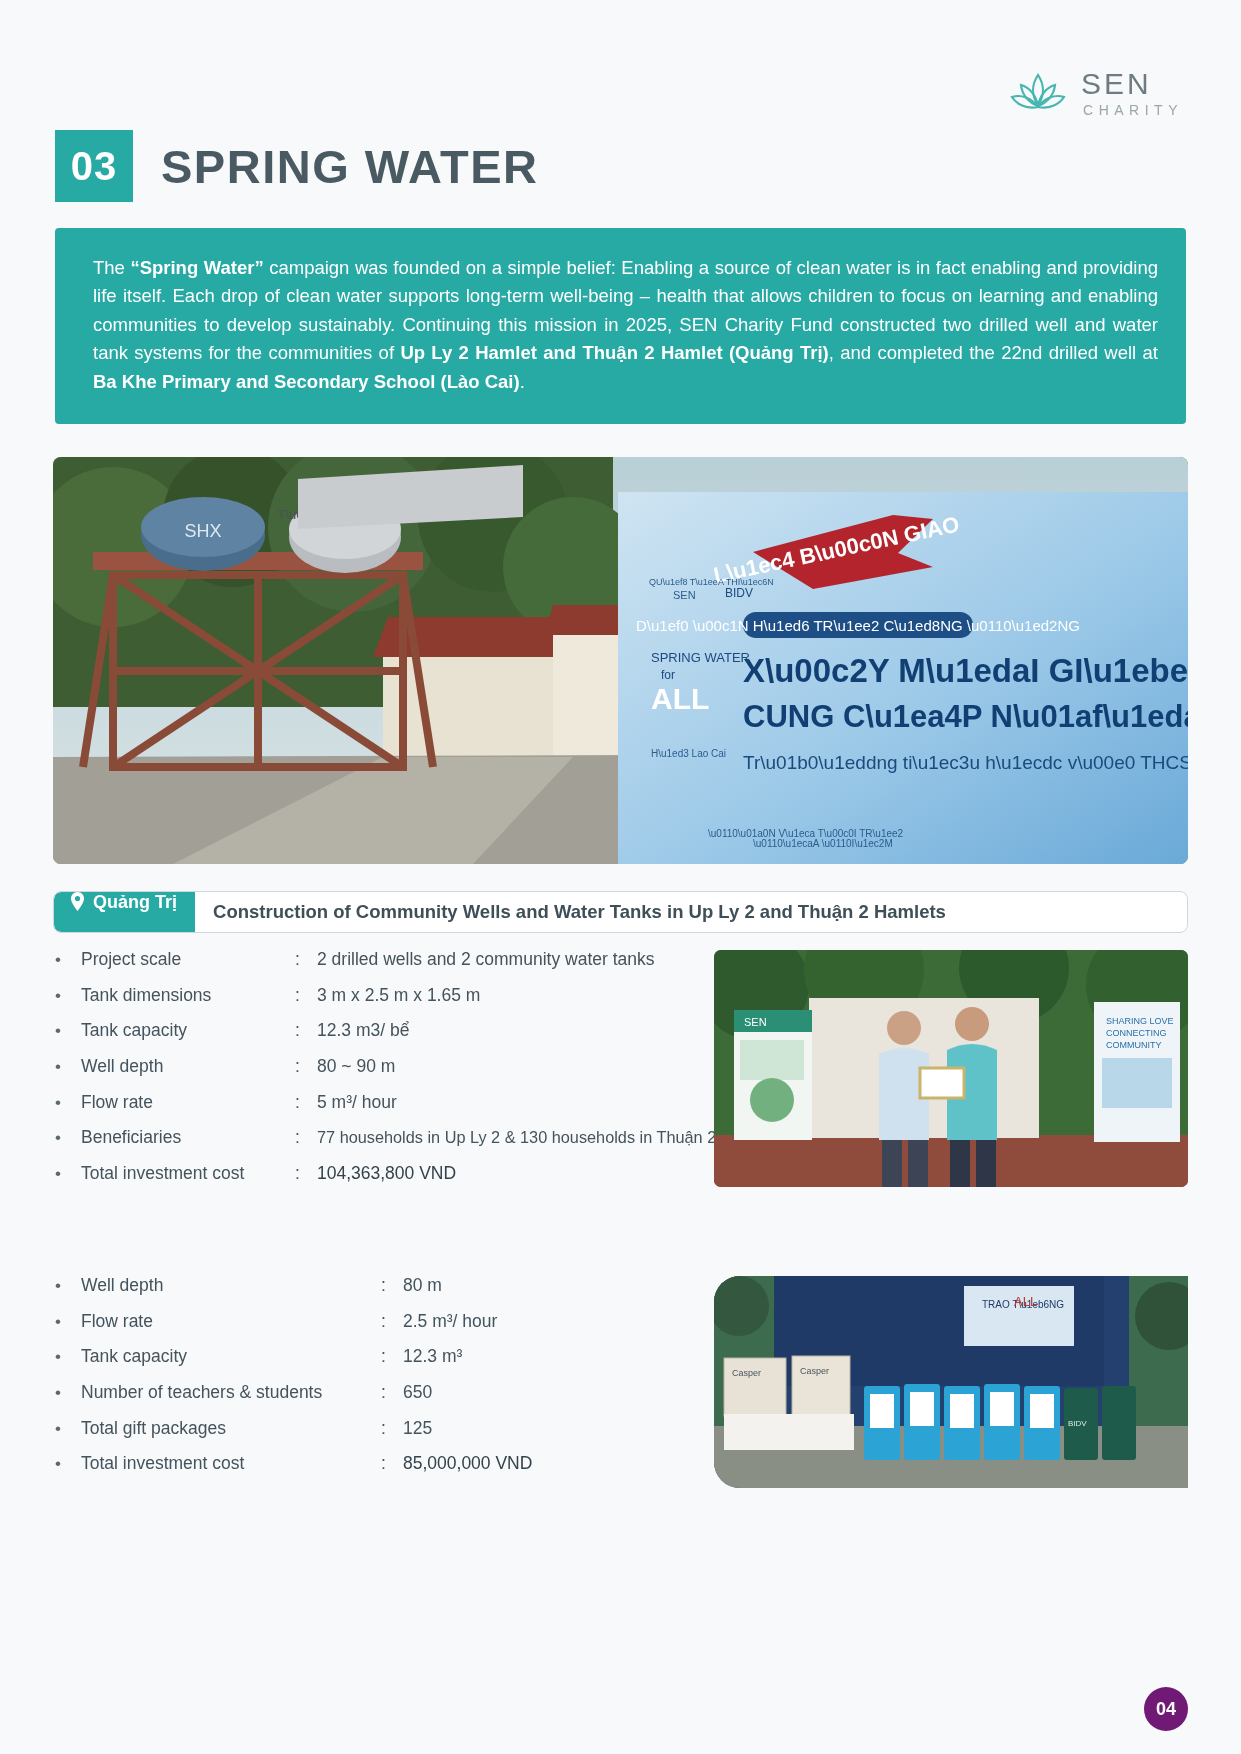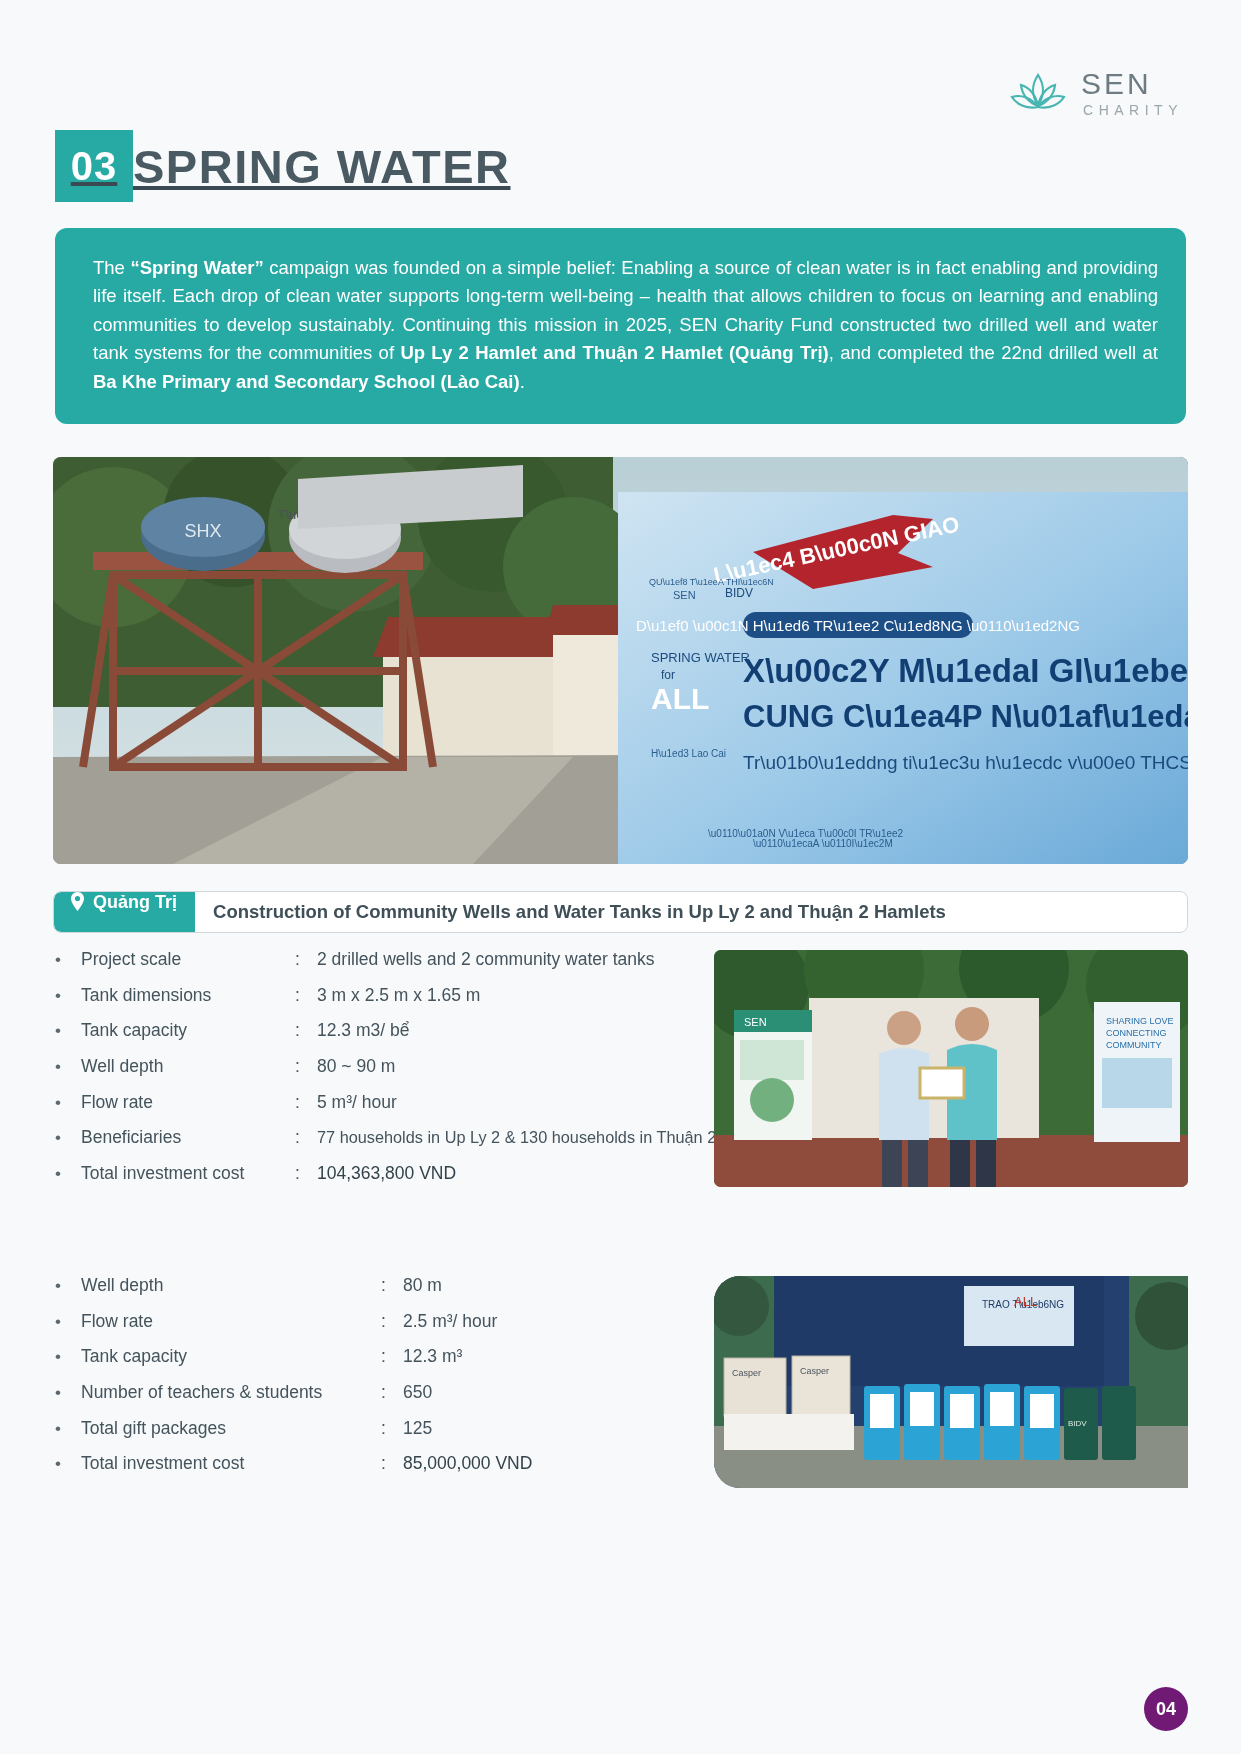--- a/index.html
+++ b/index.html
@@ -49,21 +49,21 @@
     padding-left: 2px;
   }
 
   
   .title-row {
     position: absolute;
     top: 105px;
     left: 55px;
     display: flex;
     align-items: center;
-    text-decoration: underline;
+    gap: 28px;
   }
   .section-number {
     width: 78px;
     height: 72px;
     background: #27a9a4;
     color: #ffffff;
     font-size: 40px;
     font-weight: bold;
     display: flex;
     align-items: center;
@@ -78,21 +78,21 @@
   }
 
   
   .intro {
     position: absolute;
     top: 203px;
     left: 55px;
     width: 1131px;
     box-sizing: border-box;
     background: #27a9a4;
-    border-radius: 12px;
+    border-radius: 4px;
     color: #ffffff;
     padding: 26px 28px 28px 38px;
     font-size: 18.5px;
     line-height: 1.54;
     text-align: justify;
   }
   .intro b { font-weight: bold; }
 
   
   .hero {

